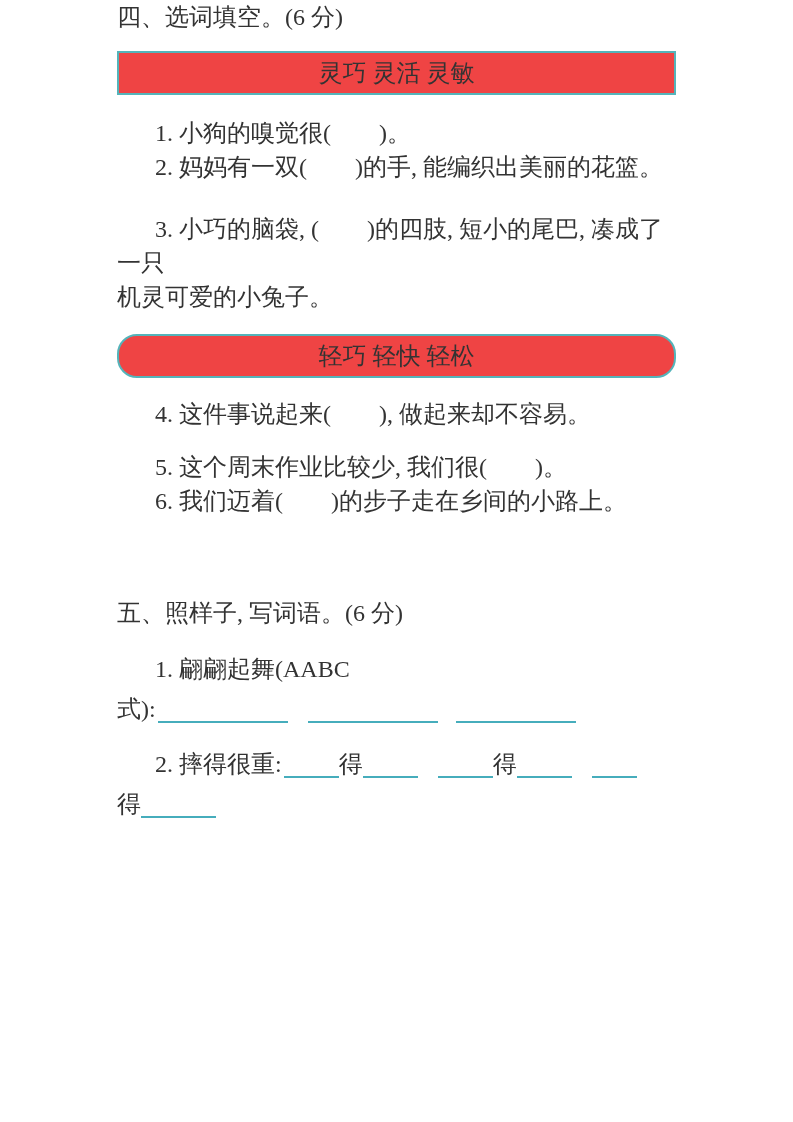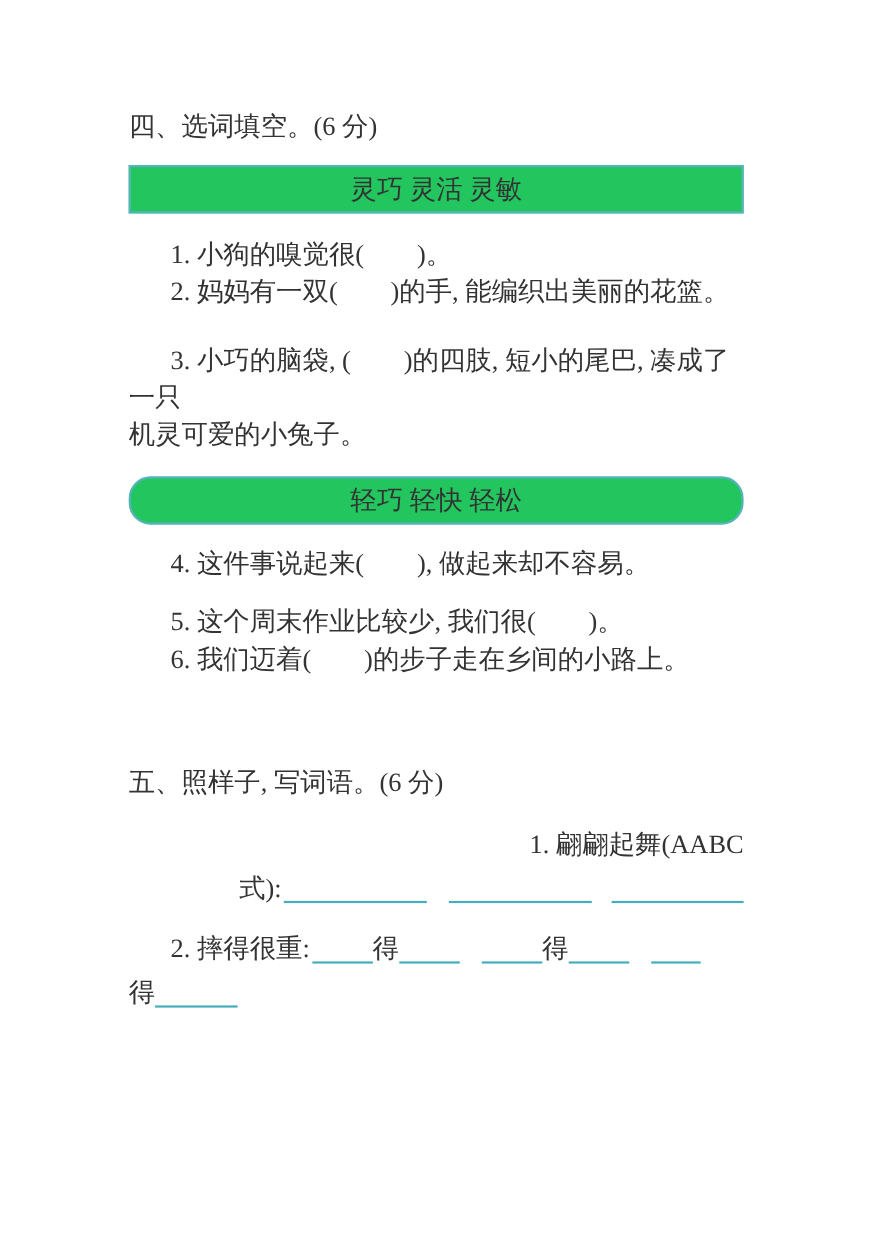--- a/index.html
+++ b/index.html
@@ -32,49 +32,49 @@
     line-height: 34px;
     text-indent: 38px;
   }
   .lines { white-space: pre-line; }
   .word-box {
     height: 40px;
     border: 2px solid var(--box-border, #54b4ba);
     display: flex;
     align-items: center;
     justify-content: center;
-    background: #22c55e;
+    background: #ef4444;
   }
   .blank {
     display: inline-block;
     height: 3px;
     border-bottom: 2px solid var(--blank-line, #46adbc);
     vertical-align: -6px;
   }
   .b-lg { width: 130px; }
   .b-md { width: 120px; }
   .b-sm { width: 55px; }
   .b-xs { width: 45px; }
   .b-l2 { width: 75px; }
   .m2  { margin-left: 2px; }
   .g20 { margin-left: 20px; }
   .g18 { margin-left: 18px; }
 
   
-  .t4   { margin-top: 99px; }
+  .t4   { }
   .box1 { margin-top: 17px; }
   .it1  { margin-top: 21px; }
   .it2  { }
   .it3  { margin-top: 28px; }
   .box2 { margin-top: 20px; border-radius: 20px; }
   .it4  { margin-top: 19px; }
   .it5  { margin-top: 19px; }
   .it6  { }
   .t5   { margin-top: 78px; }
-  .it51 { margin-top: 19px; line-height: 40px; text-align: right; }
+  .it51 { margin-top: 19px; line-height: 40px; }
   .it52 { margin-top: 15px; line-height: 40px; font-family: Liberation Serif, serif; }
   .t6   { margin-top: 18px; }
 </style>
 </head>
 <body>
 
 <div class="page">
 
   <section>
     <h2 class="sec-title t4">四、选词填空。(6 分)</h2>

